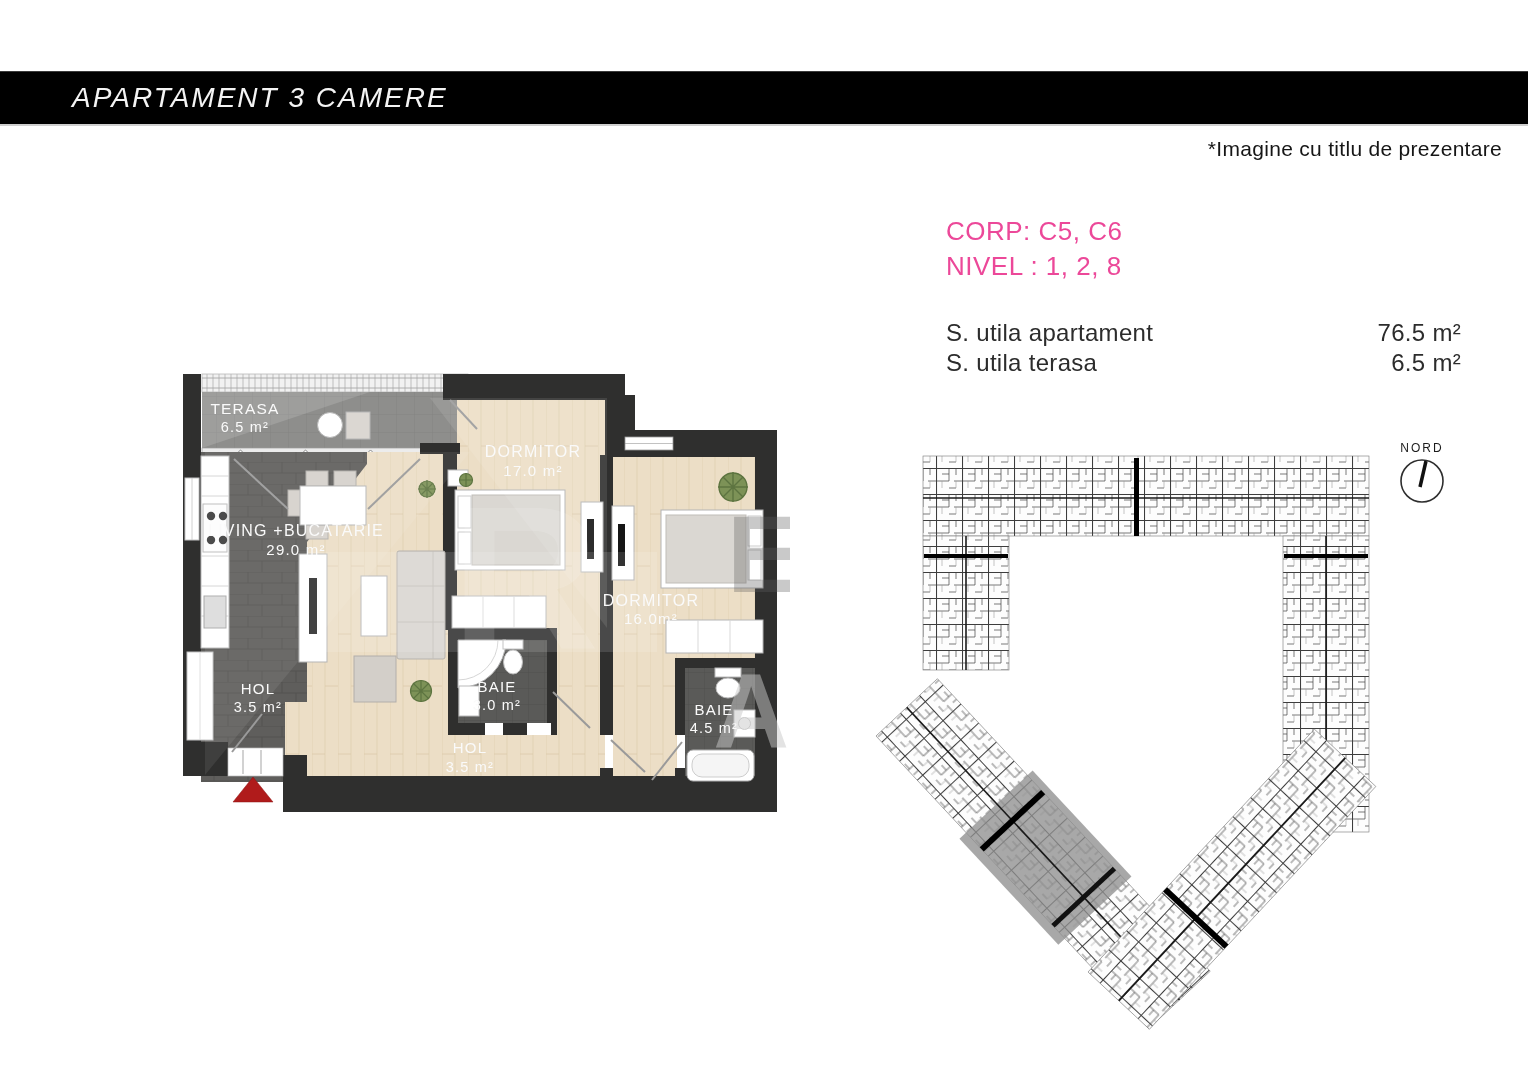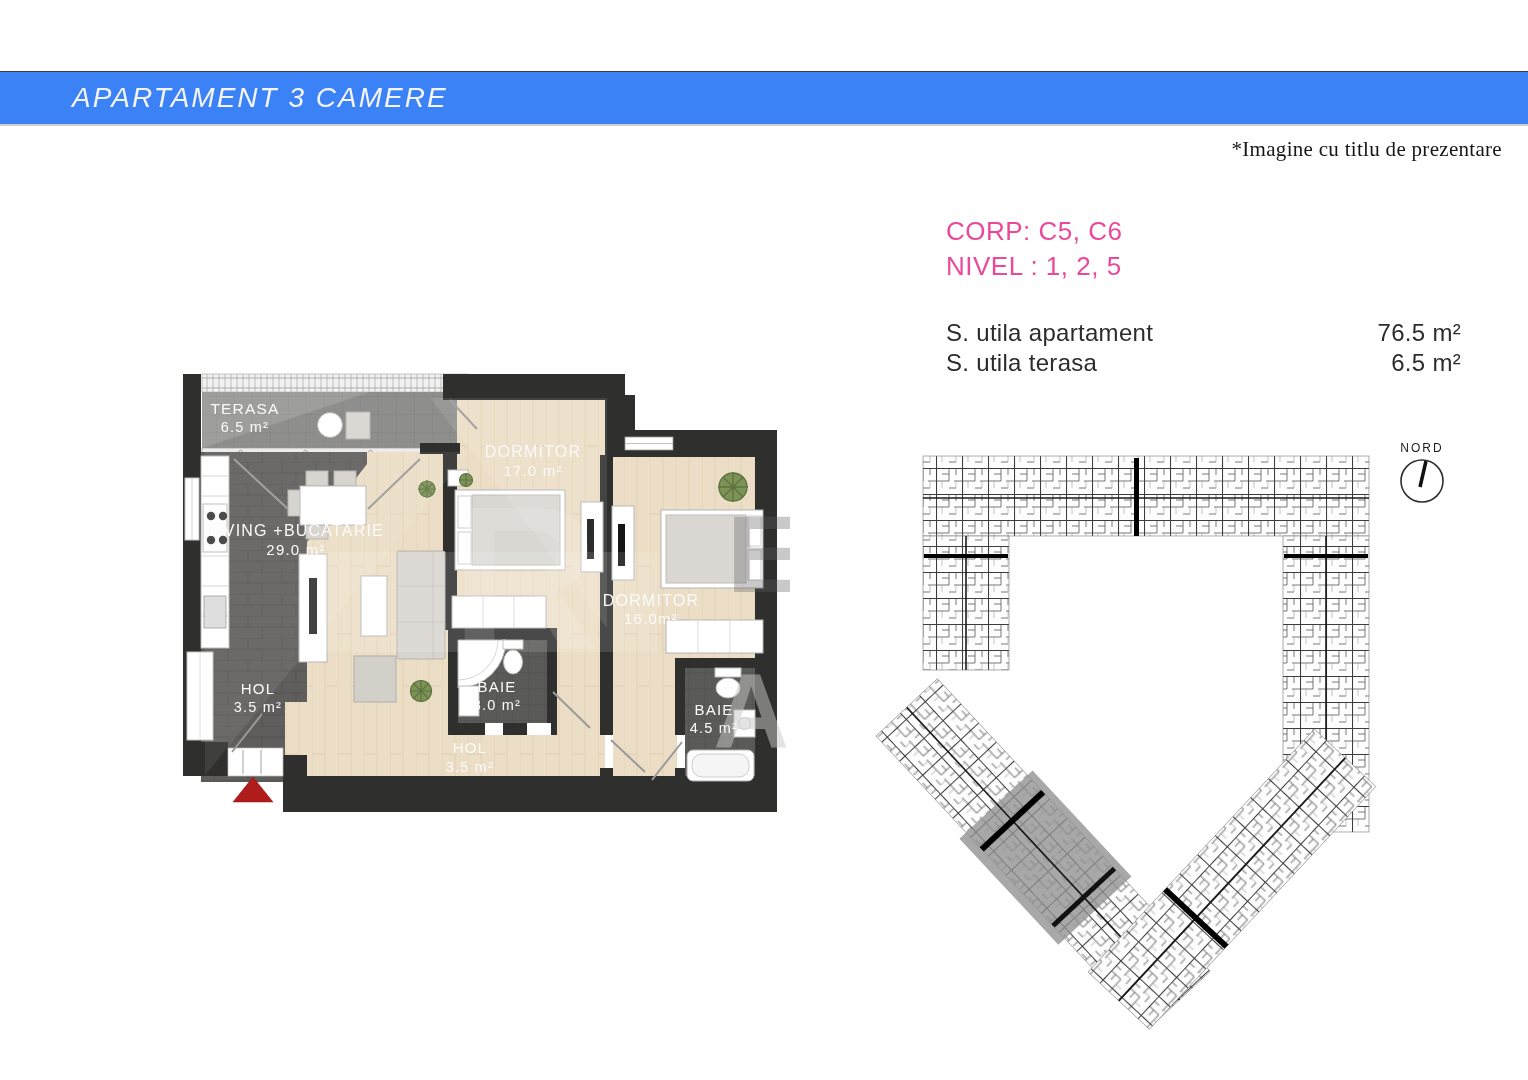--- a/index.html
+++ b/index.html
@@ -2,29 +2,28 @@
 <html><head>
 <meta charset="utf-8">
 <style>
   html,body{margin:0;padding:0}
   body{
     width:1528px;height:1080px;position:relative;background:#ffffff;
     font-family:"Liberation Sans",sans-serif;overflow:hidden;
   }
   .header-bar{
     position:absolute;left:0;top:71px;width:1528px;height:55px;
-    background:#3b82f6;color:#f4f4f4;display:flex;justify-content:space-between;
+    background:#000000;color:#f4f4f4;display:flex;justify-content:space-between;
     align-items:center;font-style:italic;font-size:28px;letter-spacing:2px;
     box-sizing:border-box;padding:0 36px 0 72px;
     border-top:1px solid #3a3a3a;border-bottom:2px solid #cfcfcf;
   }
   .disclaimer{
     position:absolute;top:137px;right:26px;font-size:21px;color:#161616;
     letter-spacing:.3px;
-    font-family:Liberation Serif, serif;
   }
   .info-block{
     position:absolute;left:946px;top:214px;font-size:26px;color:#ec4899;
     line-height:35px;letter-spacing:.5px;
   }
   .areas-table{
     position:absolute;left:946px;top:318px;width:515px;font-size:24px;
     color:#2c2c2c;line-height:30px;letter-spacing:.3px;
   }
   .areas-table .row{display:flex;justify-content:space-between}
@@ -38,21 +37,21 @@
 <body>
 
 <div class="header-bar">
   <span>APARTAMENT 3 CAMERE</span>
 </div>
 
 <div class="disclaimer">*Imagine cu titlu de prezentare</div>
 
 <div class="info-block">
   <div>CORP: C5, C6</div>
-  <div>NIVEL : 1, 2, 5</div>
+  <div>NIVEL : 1, 2, 8</div>
 </div>
 
 <div class="areas-table">
   <div class="row">
     <span>S. utila apartament</span>
     <span>76.5 m²</span>
   </div>
   <div class="row">
     <span>S. utila terasa</span>
     <span>6.5 m²</span>

